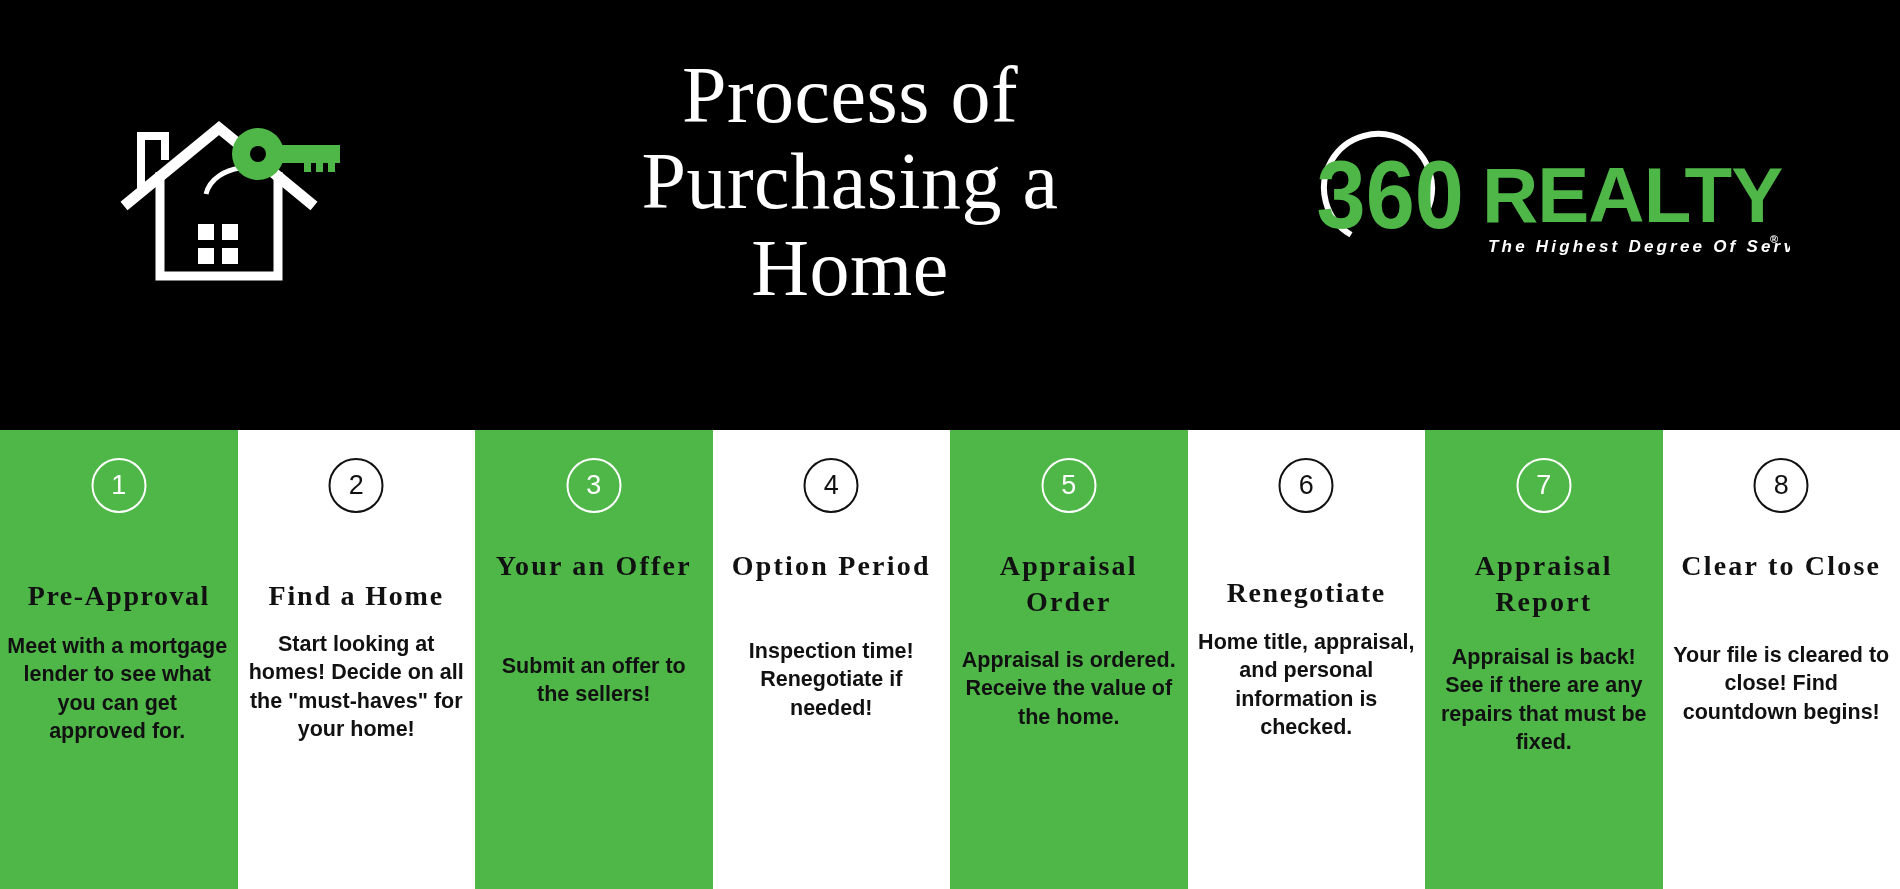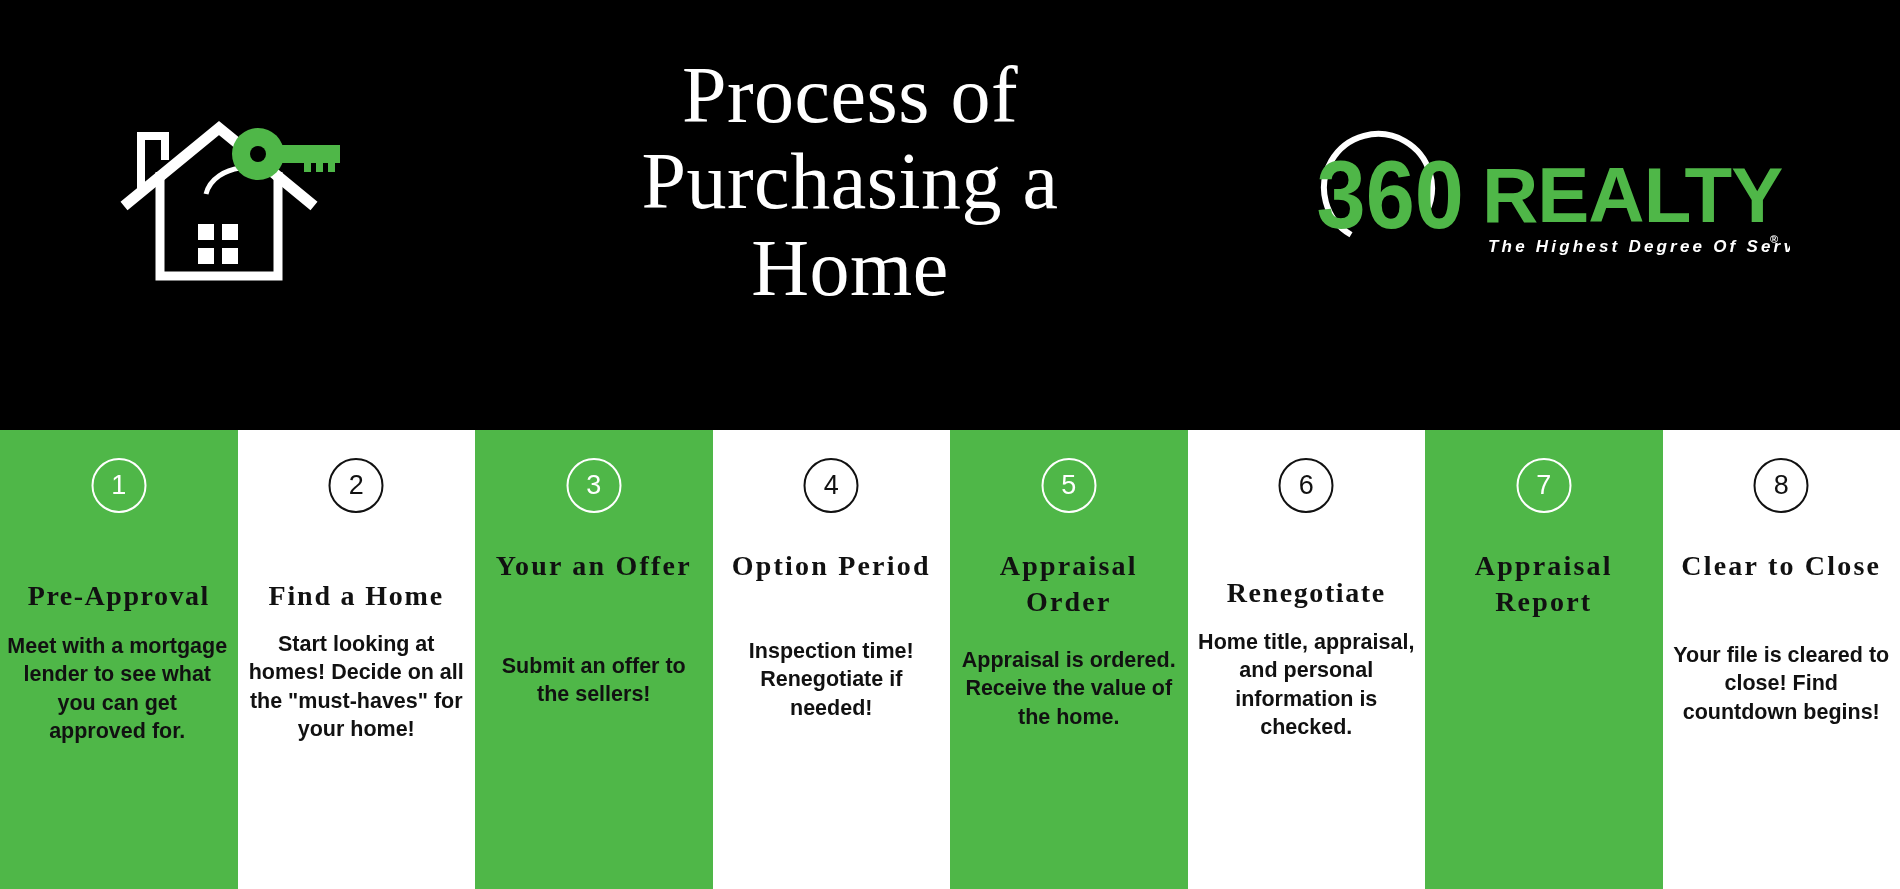--- a/index.html
+++ b/index.html
@@ -205,20 +205,21 @@
       </div>
     <div class="step-heading">Renegotiate</div>
     <div class="step-body">Home title, appraisal, and personal information is checked.</div>
   </div>
 
   <div class="step green twoline" data-idx="6" style="background: rgb(79, 183, 72);">
     <div class="num-circle">
         <span>7</span>
       </div>
     <div class="step-heading">Appraisal Report</div>
+    <div class="step-body">Appraisal is back! See if there are any repairs that must be fixed.</div>
   </div>
 
   <div class="step white twoline" data-idx="7" style="background: rgb(255, 255, 255);">
     <div class="num-circle">
         <span>8</span>
       </div>
     <div class="step-heading">Clear to Close</div>
     <div class="step-body">Your file is cleared to close! Find countdown begins!</div>
   </div>
 

